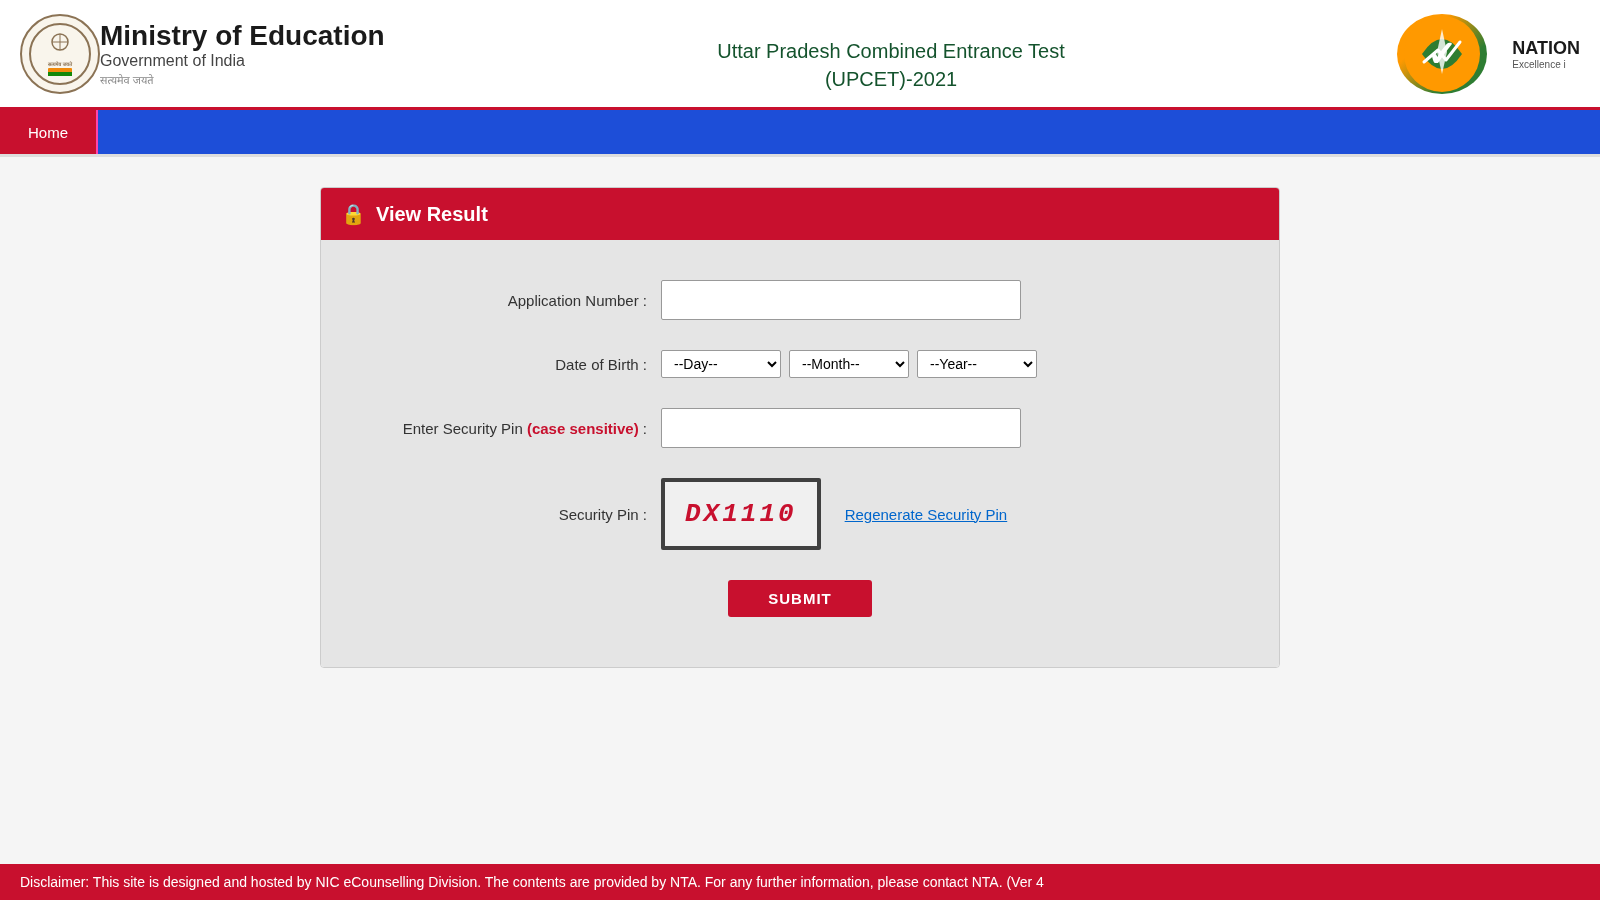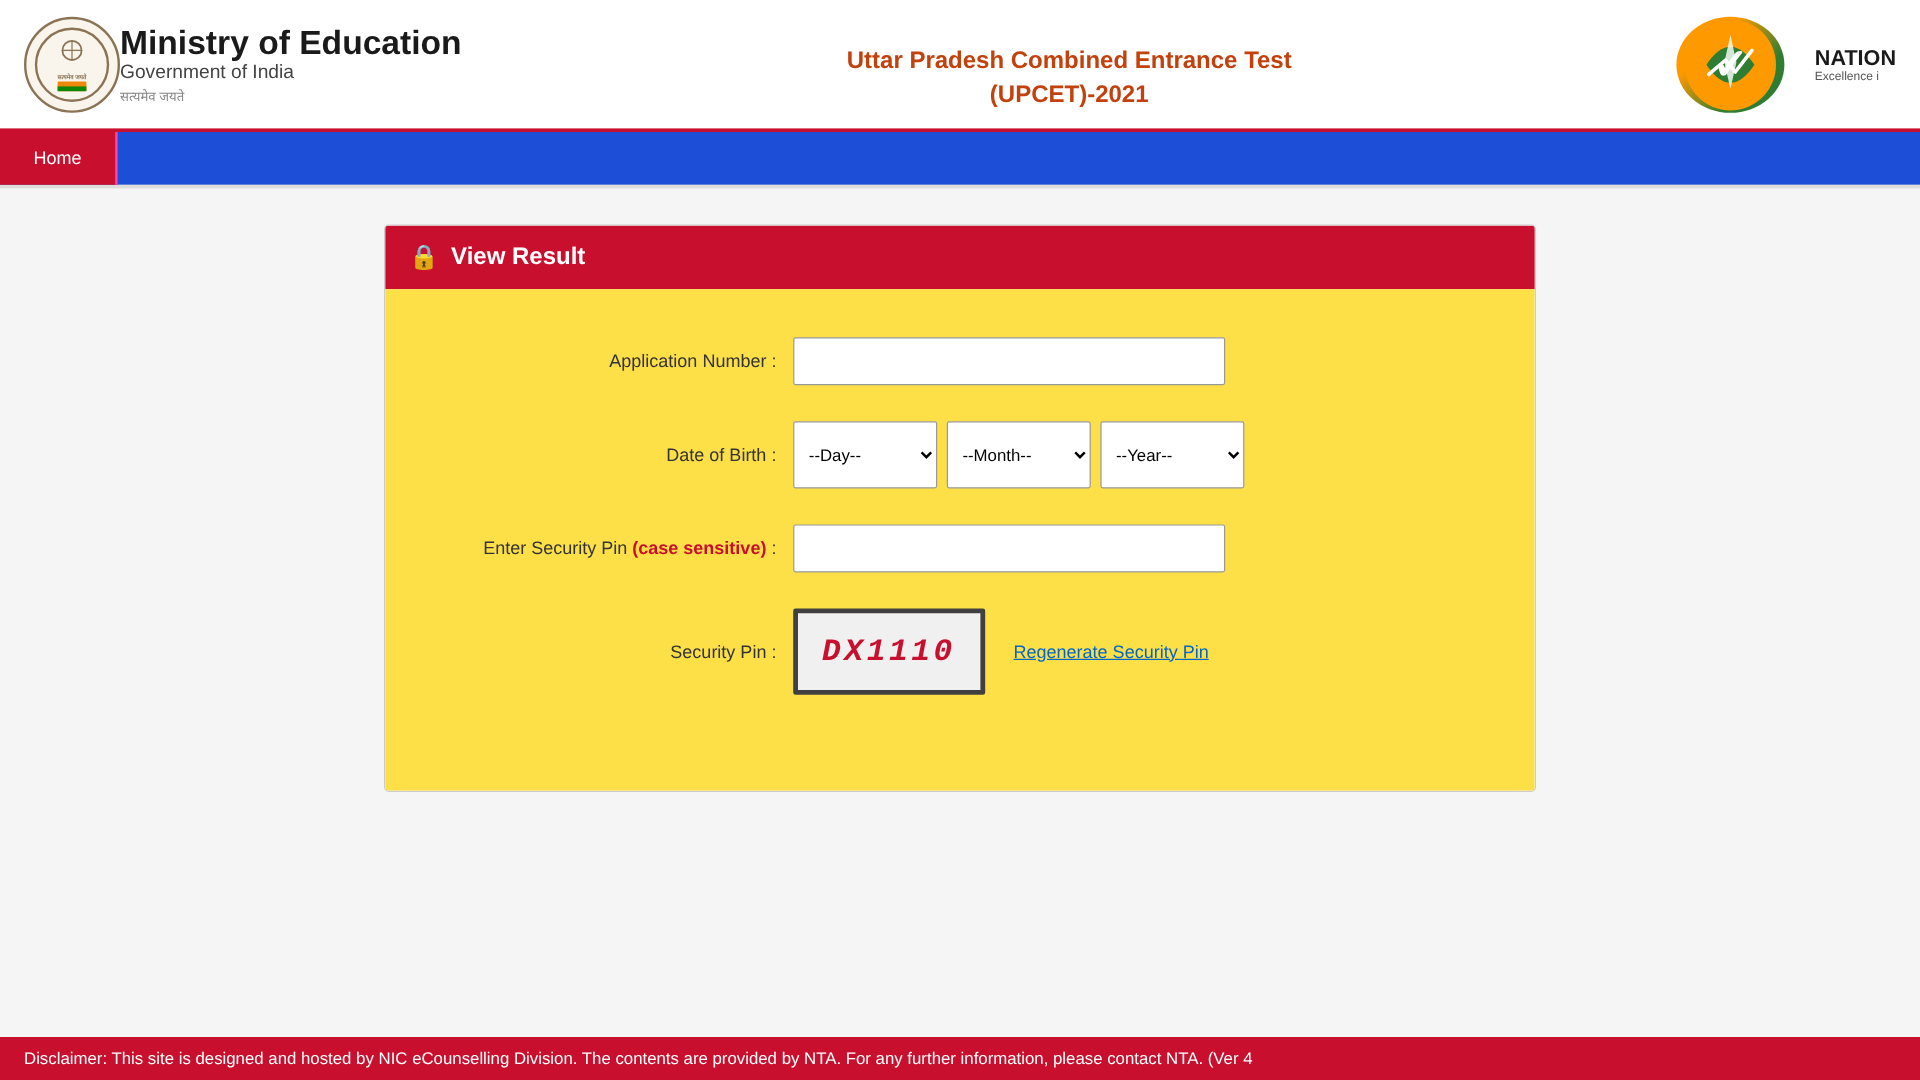--- a/index.html
+++ b/index.html
@@ -49,22 +49,22 @@
       font-size: 11px;
       color: #888;
       margin-top: 2px;
     }
     .header-center {
       text-align: center;
       flex: 1;
     }
     .exam-title {
       font-size: 20px;
-      font-weight: bold;
-      color: #c2410c;
+      font-weight: normal;
+      color: #14532d;
       line-height: 1.4;
       margin-top: 22px;
     }
     .header-right {
       display: flex;
       align-items: center;
       gap: 25px;
     }
     .nic-logo {
       width: 90px;
@@ -143,21 +143,21 @@
       font-weight: bold;
       display: flex;
       align-items: center;
       gap: 10px;
     }
     .lock-icon {
       font-size: 20px;
     }
     .form-card-body {
       padding: 40px 60px 50px;
-      background: #fde047;
+      background: #e5e5e5;
     }
     .form-row {
       display: flex;
       align-items: center;
       margin-bottom: 30px;
     }
     .form-label {
       width: 280px;
       text-align: right;
       font-size: 15px;
@@ -176,21 +176,21 @@
       padding: 0 10px;
       font-size: 15px;
       border-radius: 2px;
       outline: none;
     }
     .dob-selects {
       display: flex;
       gap: 8px;
     }
     .dob-select {
-      height: 56px;
+      height: 28px;
       border: 1px solid #999;
       padding: 0 8px;
       font-size: 14px;
       border-radius: 2px;
       background: white;
       cursor: pointer;
       min-width: 120px;
     }
     .security-pin-display {
       display: inline-block;
@@ -353,20 +353,23 @@
       </div>
 
       <div class="form-row">
         <label class="form-label">Security Pin :</label>
         <div style="display:flex; align-items:center;">
           <div class="security-pin-display">DX1110</div>
           <a class="regen-link" href="#">Regenerate Security Pin</a>
         </div>
       </div>
 
+      <div class="submit-row">
+        <button class="submit-btn">SUBMIT</button>
+      </div>
 
     </div>
   </div>
 </main>
 
 <div class="footer-disclaimer">
   <span>Disclaimer: This site is designed and hosted by NIC eCounselling Division. The contents are provided by NTA. For any further information, please contact NTA. (Ver 4</span>
 </div>
 
 </body></html>

